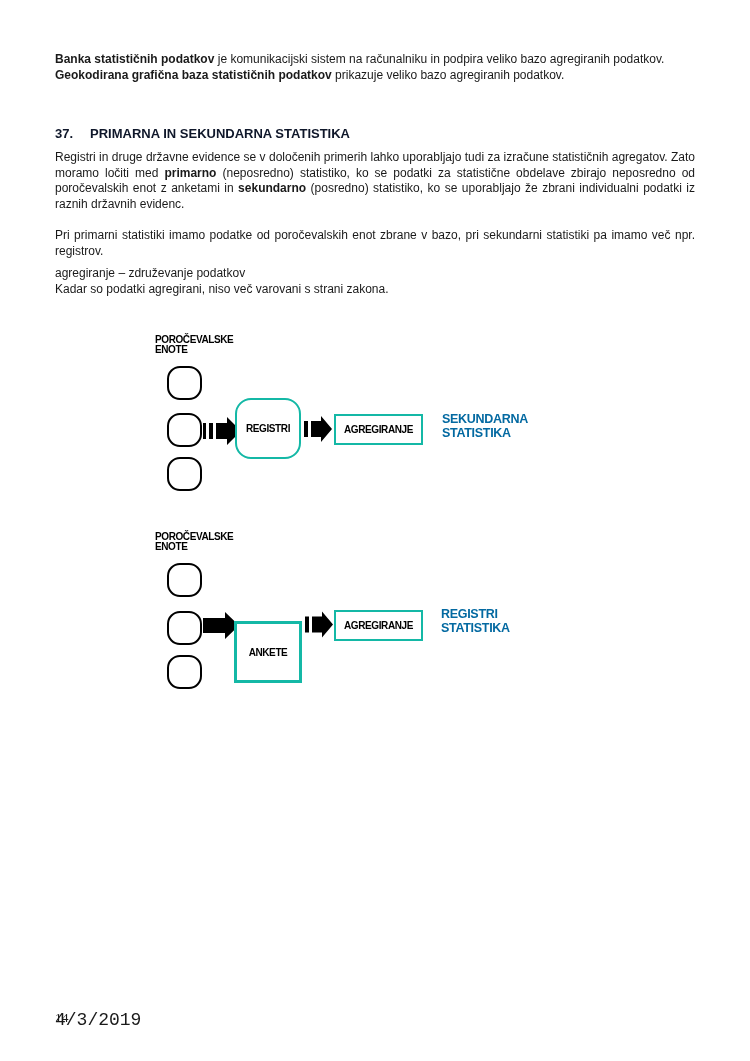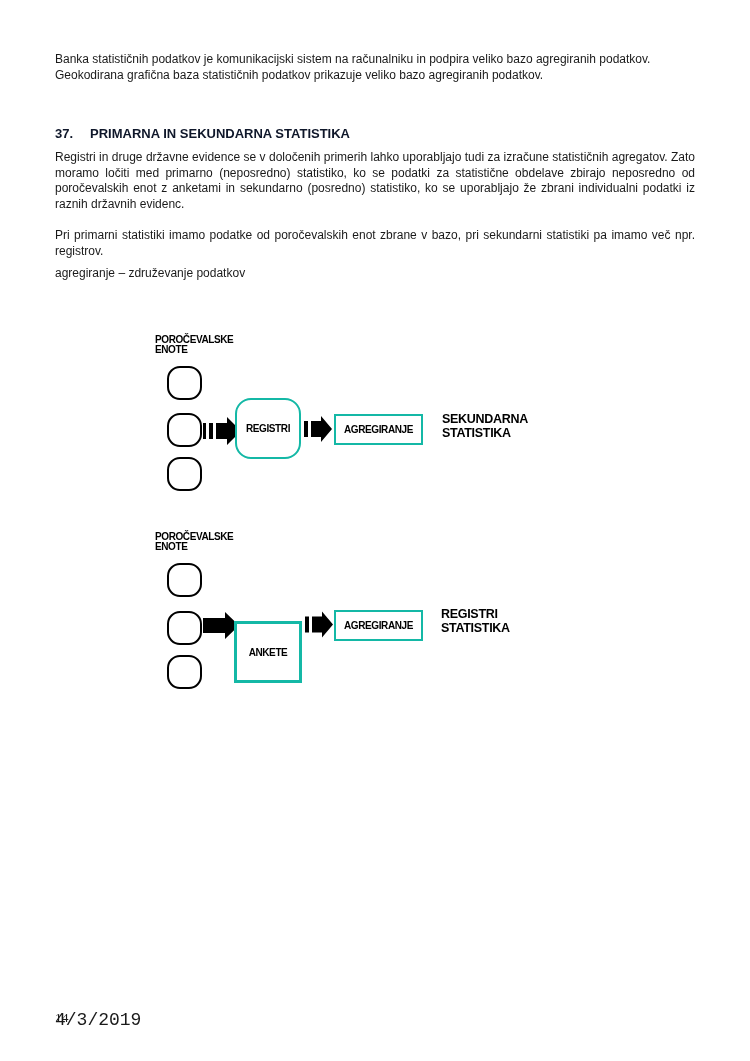--- a/index.html
+++ b/index.html
@@ -5,21 +5,21 @@
   html,body{margin:0;padding:0;background:#888;}
   .page{
     position:relative;width:750px;height:1061px;background:#ffffff;
     margin:0 auto;overflow:hidden;
     font-family:"Liberation Sans",sans-serif;color:#1a1a1a;
   }
   .abs{position:absolute;}
   .textcol{left:55px;width:640px;}
   p{margin:0;font-size:12px;line-height:15.5px;}
   .justify{text-align:justify;}
-  b{font-weight:normal;}
+  b{font-weight:bold;}
   .heading{
     left:55px;top:126px;width:640px;
     font-size:13px;font-weight:bold;color:#0f172a;
     display:flex;
   }
   .heading .num{width:35px;}
   
   .dlabel{
     font-weight:bold;font-size:10px;line-height:9.5px;letter-spacing:-0.4px;
     color:#000;
@@ -30,21 +30,21 @@
   }
   .pbox{
     position:absolute;border:2px solid #14b8a6;background:#fff;box-sizing:border-box;
     display:flex;align-items:center;justify-content:center;
     font-weight:bold;font-size:10px;letter-spacing:-0.4px;color:#000;
   }
   .rounded{border-radius:16px;}
   .thick{border-width:3px;}
   .result{
     position:absolute;font-weight:bold;font-size:12.5px;line-height:14px;
-    letter-spacing:-0.3px;color:#000000;white-space:nowrap;
+    letter-spacing:-0.3px;color:#0369a1;white-space:nowrap;
   }
   .arrow{position:absolute;}
   .arrow svg{display:block;}
   .footer-date{left:55px;top:1010px;font-family:Liberation Mono, monospace;font-size:18px;}
   .footer-page{left:55px;top:1010px;width:640px;text-align:left;font-family:"Liberation Serif",serif;font-size:13.5px;}
 </style>
 </head>
 <body>
 
 <div class="page">
@@ -62,20 +62,21 @@
   <div class="abs textcol" style="top:150px">
     <p class="justify"><span>Registri in druge državne evidence se v določenih primerih lahko uporabljajo tudi za izračune statističnih agregatov. Zato moramo ločiti med </span><b>primarno</b><span> (neposredno) statistiko, ko se podatki za statistične obdelave zbirajo neposredno od poročevalskih enot z anketami in </span><b>sekundarno</b><span> (posredno) statistiko, ko se uporabljajo že zbrani individualni podatki iz raznih državnih evidenc.</span></p>
   </div>
 
   <div class="abs textcol" style="top:228px">
     <p class="justify">Pri primarni statistiki imamo podatke od poročevalskih enot zbrane v bazo, pri sekundarni statistiki pa imamo več npr. registrov.</p>
   </div>
 
   <div class="abs textcol" style="top:266px">
     <p>agregiranje – združevanje podatkov</p>
+    <p>Kadar so podatki agregirani, niso več varovani s strani zakona.</p>
   </div>
 
   <div class="abs" style="left:0;top:0;width:750px;height:0">
     <div class="abs dlabel" style="left:155px;top:335px">
       <div>POROČEVALSKE</div>
       <div>ENOTE</div>
     </div>
     <div class="unit-circle" style="left:167px;top:366px"></div>
     <div class="unit-circle" style="left:167px;top:413px"></div>
     <div class="unit-circle" style="left:167px;top:457px"></div>

